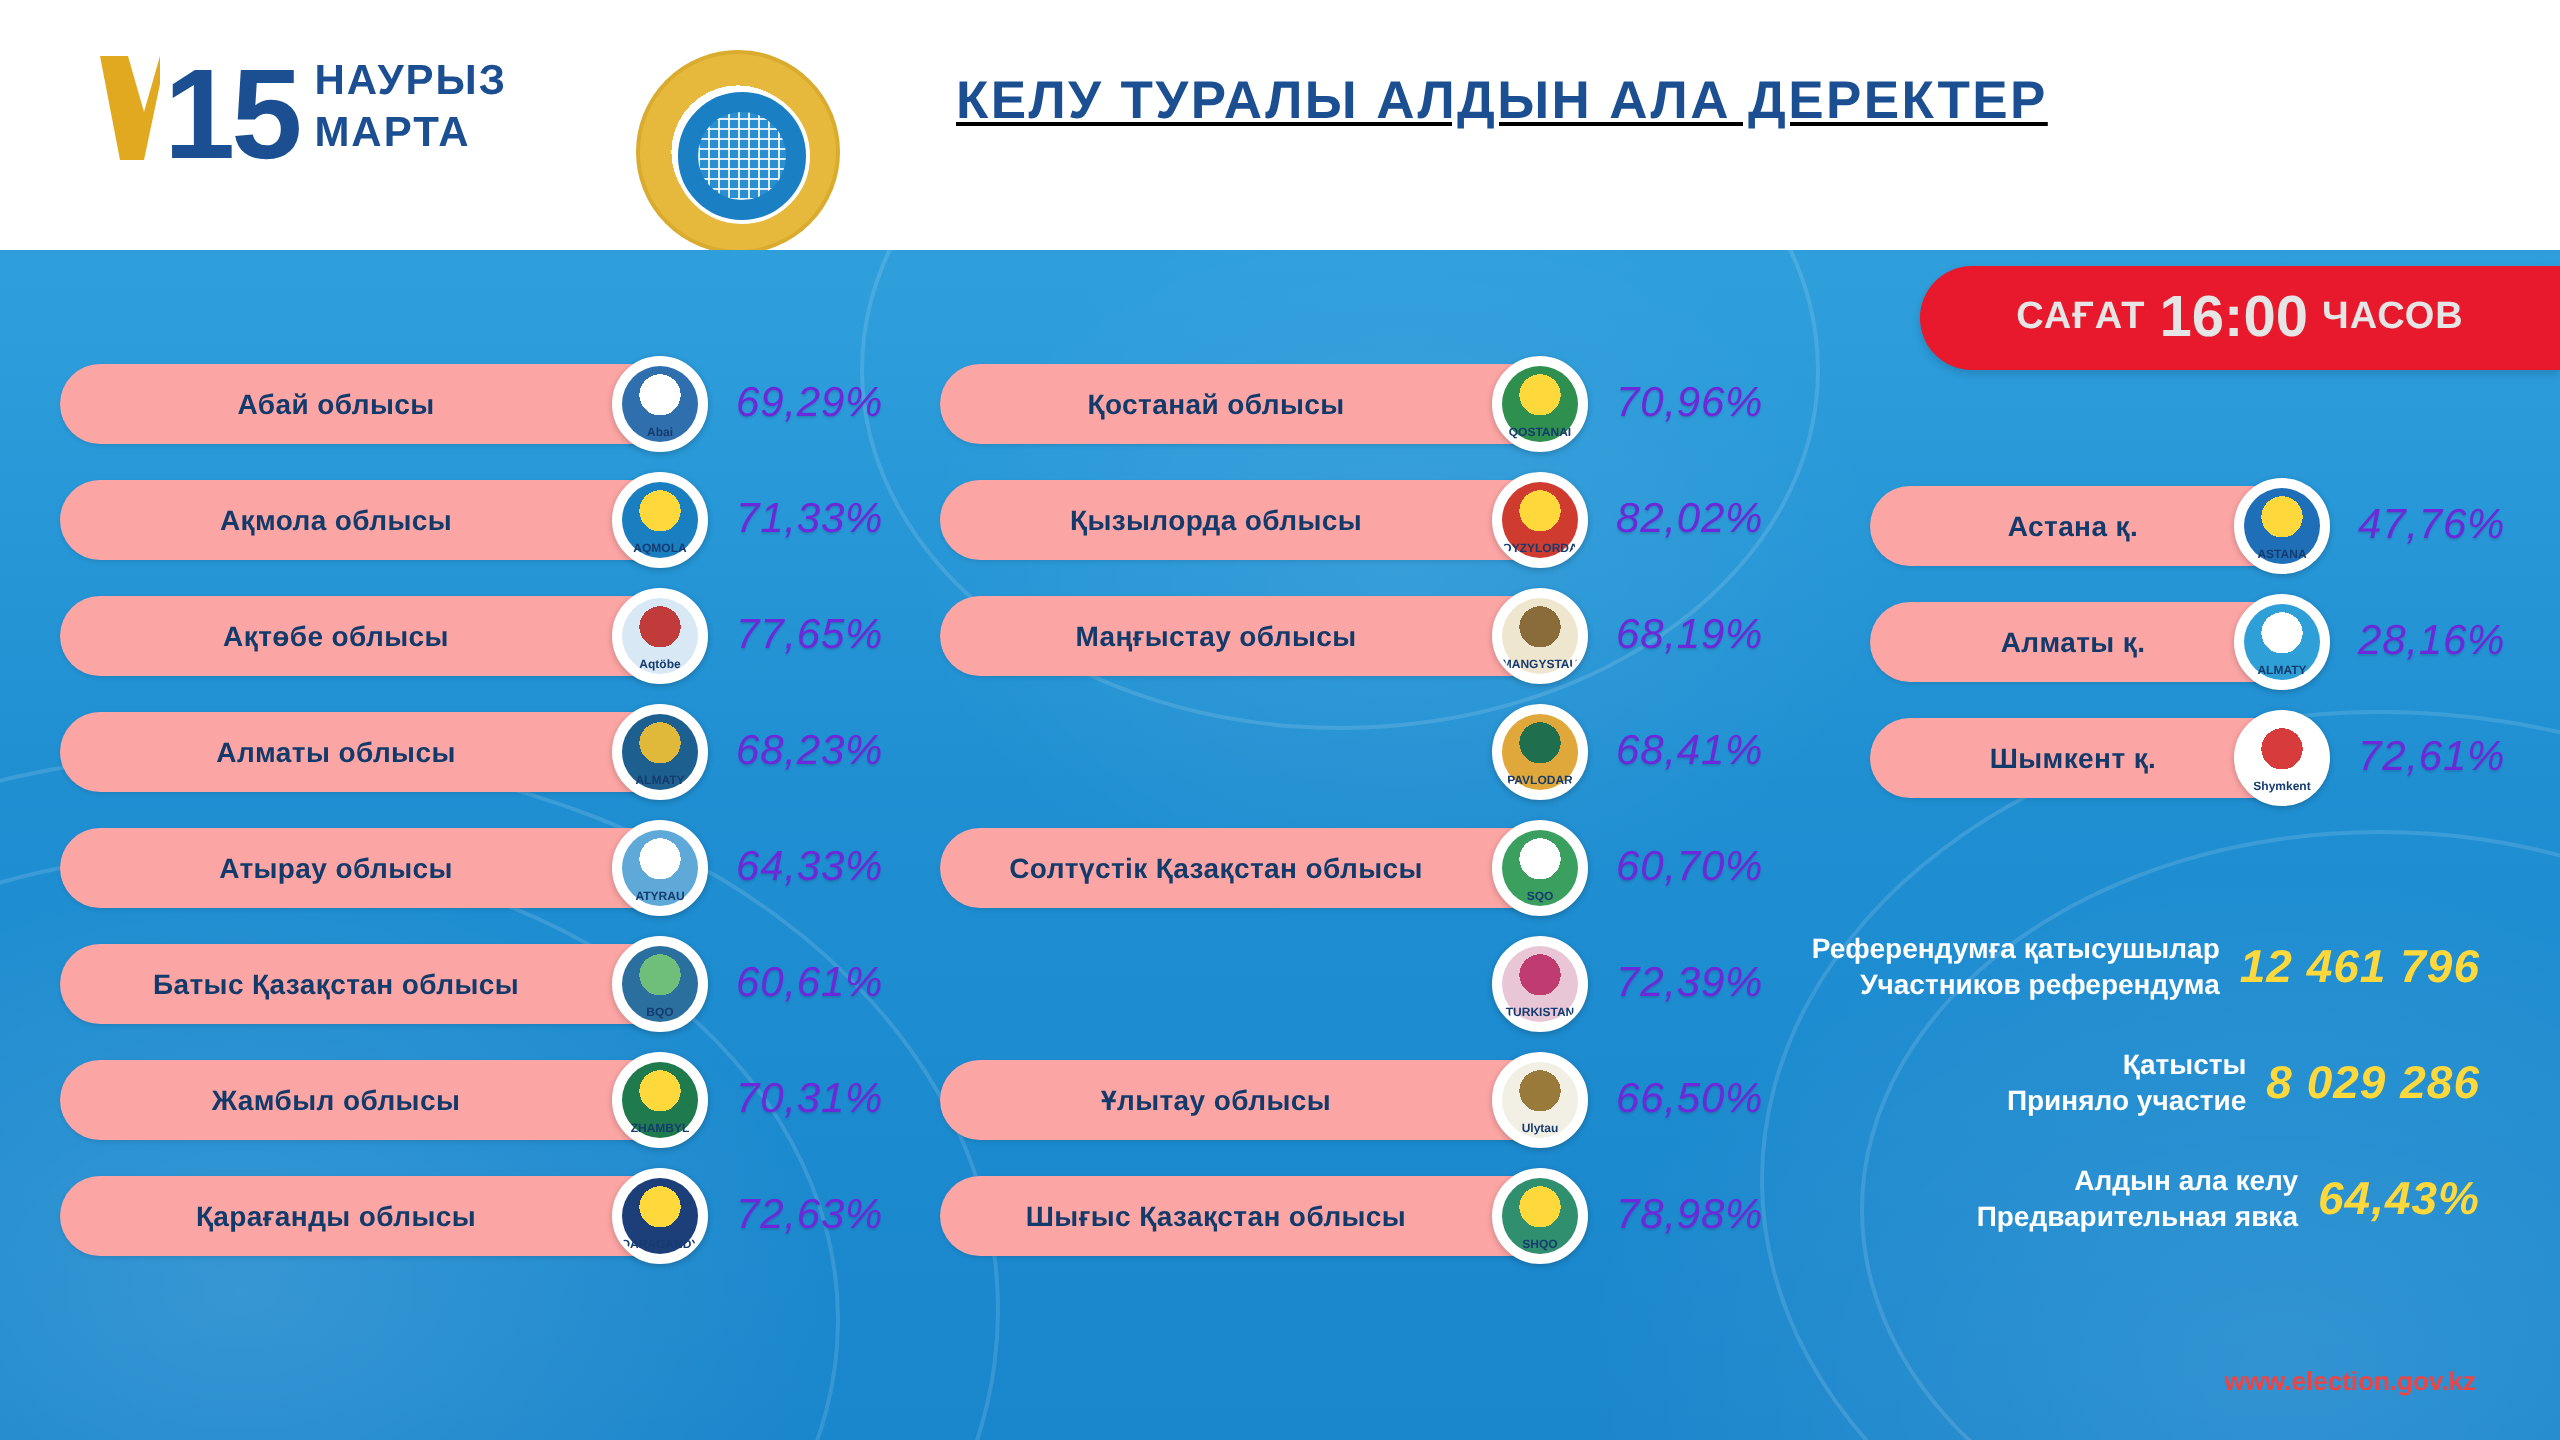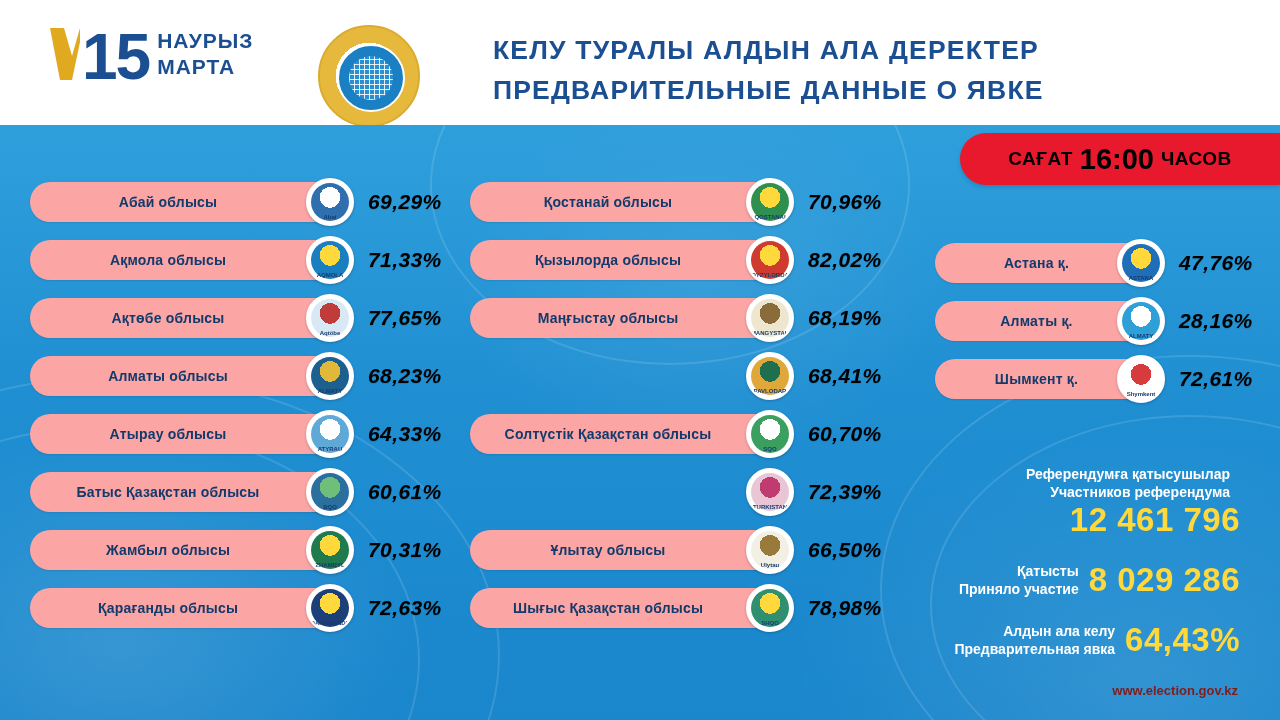--- a/index.html
+++ b/index.html
@@ -50,21 +50,21 @@
   .emblem .inner:after {
     content:""; position:absolute; left:50%; top:50%;
     width:44px; height:44px; margin:-22px 0 0 -22px;
     border-radius:50%;
     background:
       repeating-linear-gradient(90deg, rgba(255,255,255,.85) 0 1px, transparent 1px 5px),
       repeating-linear-gradient(0deg, rgba(255,255,255,.85) 0 1px, transparent 1px 5px),
       #2a8fd0;
   }
   .title {
-    position:absolute; left:493px; top:30px; width:760px;
+    position:absolute; left:478px; top:30px; width:760px;text-decoration:underline;
   }
   .title .t1, .title .t2 {
     color:#1b4f91; font-weight:bold; font-size:26.5px; letter-spacing:1.2px;
     line-height:40px; white-space:nowrap;
   }
 
   
   .body-bg {
     position:absolute; left:0; top:125px; width:1280px; height:595px;
     background:
@@ -82,21 +82,21 @@
   .w2 { left:-200px; top:300px; width:620px; height:470px; }
   .w3 { left:880px; top:230px; width:620px; height:470px; }
   .w4 { left:930px; top:290px; width:520px; height:380px; }
   .w5 { left:430px; top:-120px; width:480px; height:360px; }
 
   
   .time-badge {
     position:absolute; right:0; top:133px; width:320px; height:52px;
     background:#e8192c;
     border-top-left-radius:26px; border-bottom-left-radius:26px;
-    color:#000000; display:flex; align-items:center; justify-content:center;
+    color:#e5e5e5; display:flex; align-items:center; justify-content:center;
     box-shadow:0 2px 4px rgba(0,0,0,.15);
   }
   .time-badge .sm { font-size:19px; font-weight:bold; letter-spacing:.5px; }
   .time-badge .big { font-size:29px; font-weight:bold; margin:0 7px; }
 
   
   .col { position:absolute; }
   .col1 { left:30px; top:182px; width:420px; }
   .col2 { left:470px; top:182px; width:420px; }
   .col3 { left:935px; top:243px; width:315px; }
@@ -132,44 +132,44 @@
   .col1 .coat, .col2 .coat { left:276px; }
   .col3 .coat { left:182px; }
   .coat .disc {
     position:absolute; inset:3px; border-radius:50%;
   }
   .coat .lbl {
     position:absolute; left:0; right:0; bottom:4px; text-align:center;
     font-size:6px; font-weight:bold; color:#163b6e;
   }
   .row .val {
-    position:absolute; top:8px; font-size:21px; font-weight:bold;
-    color:#000000; font-style:italic; letter-spacing:.4px;
+    position:absolute; top:8px; font-size:21px; font-weight:normal;
+    color:#6d28d9; font-style:italic; letter-spacing:.4px;
     text-shadow:0 1px 1px rgba(0,0,0,.12);
   }
   .col1 .val, .col2 .val { left:338px; }
   .col3 .val { left:244px; }
 
   
   .summary { position:absolute; left:880px; top:465px; width:360px; }
   .sum-row { position:relative; margin-bottom:22px; text-align:right; }
   .sum-row .lbls {
     display:inline-block; vertical-align:middle; text-align:right;
     color:#ffffff; font-size:14px; font-weight:bold; line-height:18px;
     margin-right:10px;
   }
   .sum-row .lbls .l1 { color:#ffffff; }
   .sum-row .num {
     display:inline-block; vertical-align:middle;
-    color:#ffd93b; font-size:33px; font-weight:bold; 
+    color:#ffd93b; font-size:23px; font-weight:bold; font-style:italic;
     letter-spacing:.5px;
   }
   .website {
     position:absolute; right:42px; bottom:22px;
-    color:#7f1d1d; font-size:13px; font-weight:bold;margin-left:47px;
+    color:#ef4444; font-size:13px; font-weight:bold;margin-left:47px;
   }
 </style>
 </head>
 <body>
 
 <div class="header">
 
   <div class="logo15">
     <span class="chev">
       <svg width="30" height="52" viewBox="0 0 30 52">
@@ -182,21 +182,20 @@
       <div>МАРТА</div>
     </span>
   </div>
 
   <div class="emblem">
     <div class="inner"></div>
   </div>
 
   <div class="title">
     <div class="t1">КЕЛУ ТУРАЛЫ АЛДЫН АЛА ДЕРЕКТЕР</div>
-    <div class="t2">ПРЕДВАРИТЕЛЬНЫЕ ДАННЫЕ О ЯВКЕ</div>
   </div>
 </div>
 
 <div class="body-bg">
   <div class="wave w1"></div>
   <div class="wave w2"></div>
   <div class="wave w3"></div>
   <div class="wave w4"></div>
   <div class="wave w5"></div>
 </div>

